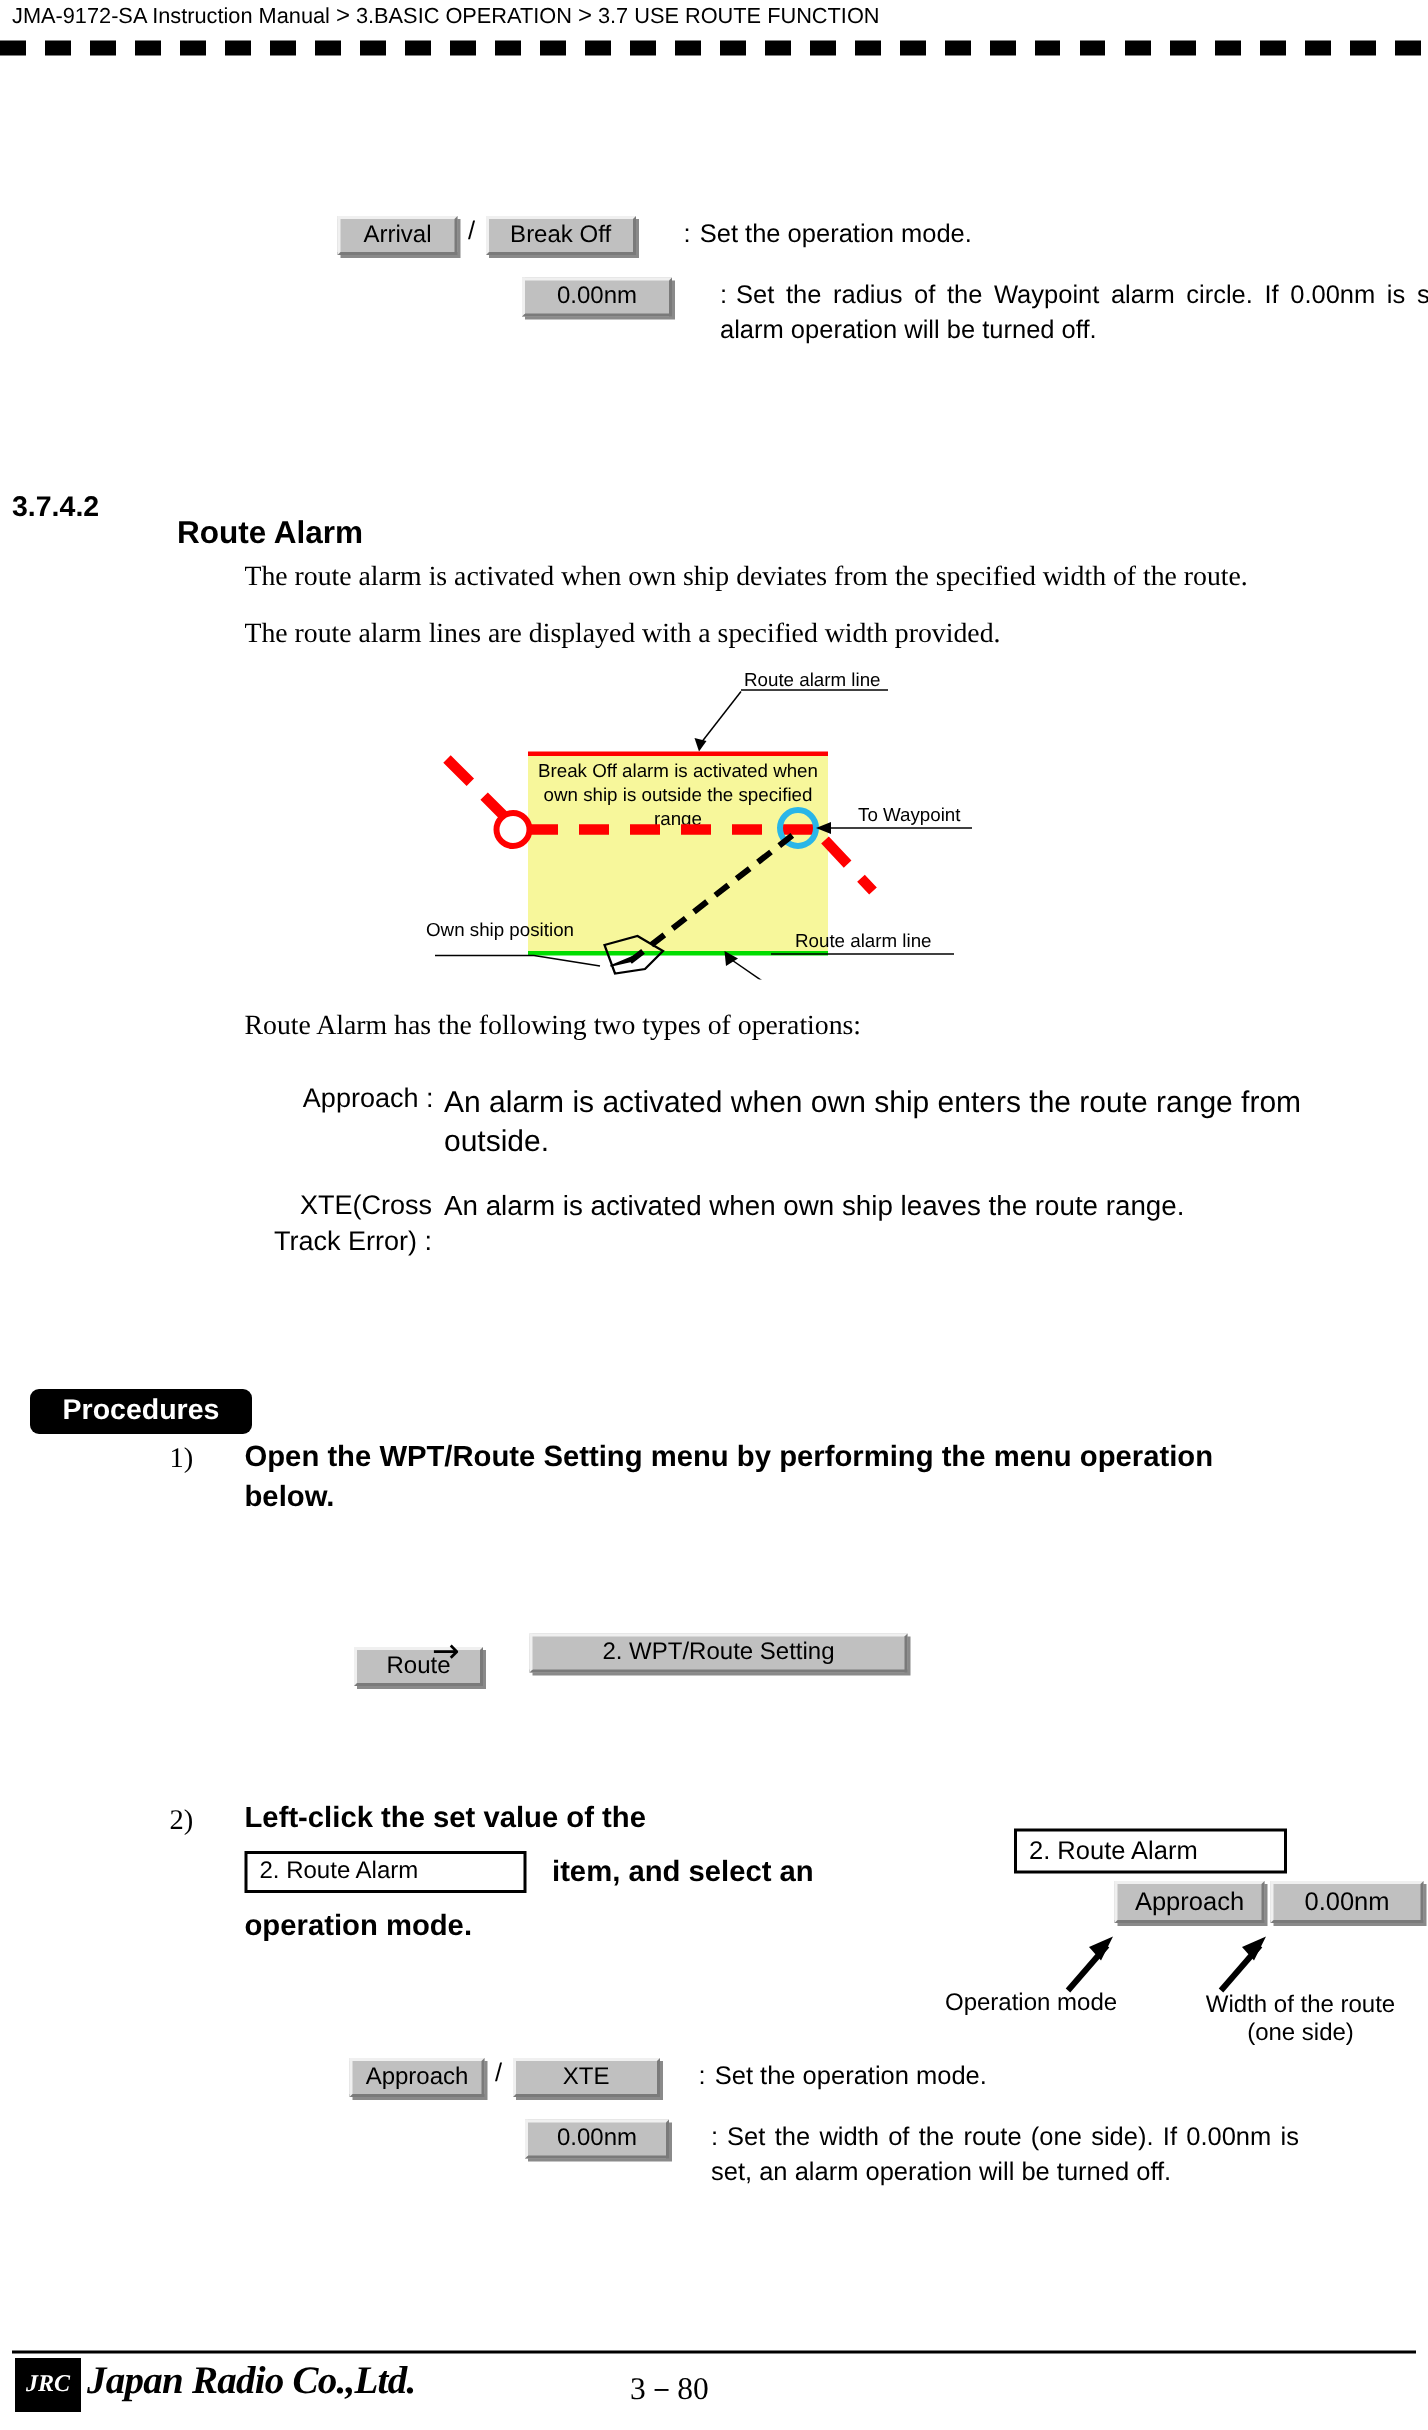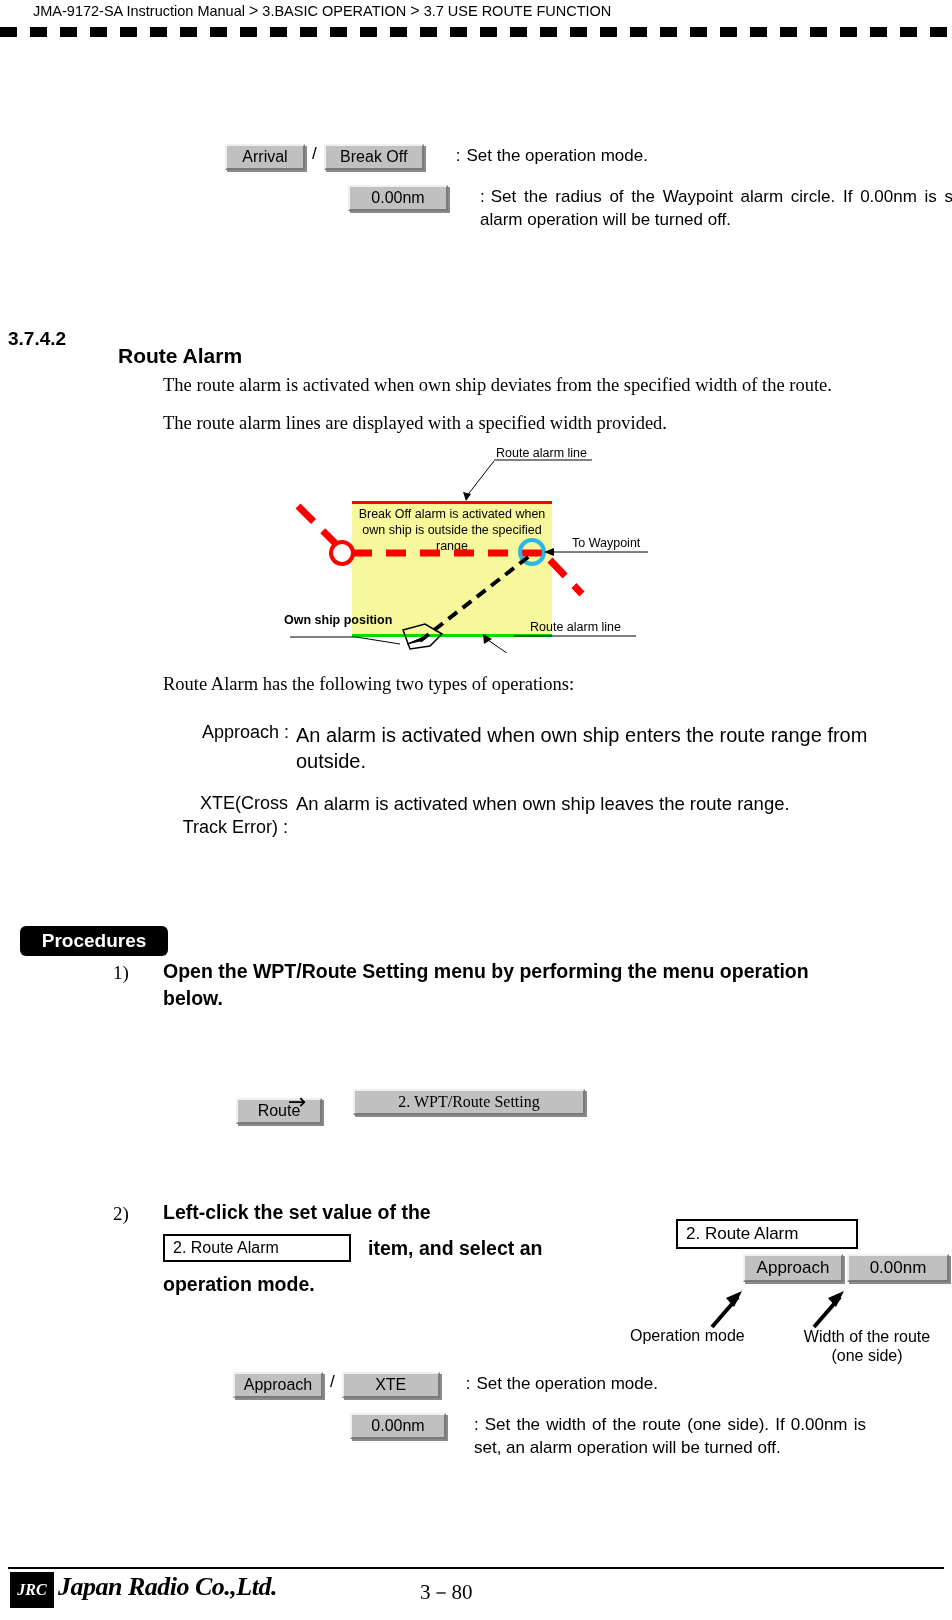--- a/index.html
+++ b/index.html
@@ -17,21 +17,20 @@
   }
   .page { position: relative; width: 952px; height: 1620px; }
 
   
   .header-line {
     position: absolute;
     top: 2px; left: 8px;
     font-size: 14.5px;
     font-family: "Liberation Sans", sans-serif;
     white-space: nowrap;
-    margin-left: 25px;
   }
   .header-line .gt { font-size: 16px; padding: 0 4px; }
   .header-rule {
     position: absolute;
     top: 27px; left: 0px;
     width: 952px; height: 10px;
     background-image: repeating-linear-gradient(to right,
         #000 0px, #000 17px, #fff 17px, #fff 30px);
   }
 
@@ -130,21 +129,21 @@
     line-height: 16px;
     font-family: "Liberation Sans", sans-serif;
   }
   .diag-label {
     position: absolute;
     font-size: 12.5px;
     line-height: 15px;
     font-family: "Liberation Sans", sans-serif;
     white-space: nowrap;
   }
-  .diag-label.center2 { text-align: left; font-weight: bold; }
+  .diag-label.center2 { text-align: left; }
 
   
   .proc-tag {
     position: absolute;
     left: 20px; top: 926px;
     width: 148px; height: 30px;
     background: #000000;
     border-radius: 6px;
     color: #ffffff;
     font-size: 19px;
@@ -302,21 +301,21 @@
 
   <div class="step-num" style="left:113px; top:962px;">1)</div>
   <div class="step-text" style="left:163px; top:958px; width:700px;">Open the WPT/Route Setting menu by performing the menu operation below.</div>
 
   <div style="position:absolute; left:236px; top:1098px;">
     <span class="btn" style="width:86px;">Route</span>
   </div>
 
   <div class="arrow-glyph" style="left:288px; top:1089px;">→</div>
   <div style="position:absolute; left:353px; top:1089px;">
-    <span class="btn" style="width:232px;font-family:Liberation Serif, serif;">2. WPT/Route Setting</span>
+    <span class="btn" style="width:252px;">2. WPT/Route Setting</span>
   </div>
 
   <div class="step-num" style="left:113px; top:1203px;">2)</div>
   <div class="step-text" style="left:163px; top:1199px; width:420px;">Left-click the set value of the</div>
   <div style="position:absolute; left:163px; top:1234px;">
     <span class="framed" style="width:188px;">2. Route Alarm</span>
   </div>
   <div class="step-text" style="left:163px; top:1271px; width:420px;">operation mode.</div>
   <div class="step-text" style="left:368px; top:1235px; width:300px;">item, and select an</div>
 

